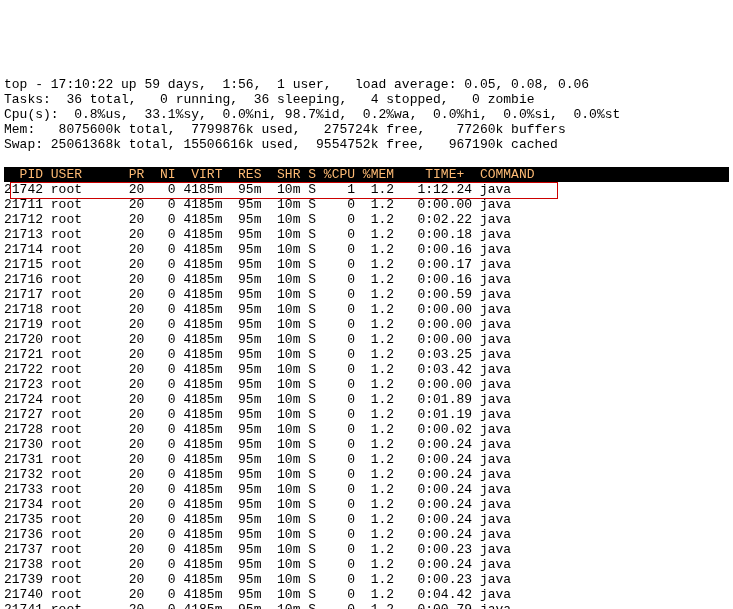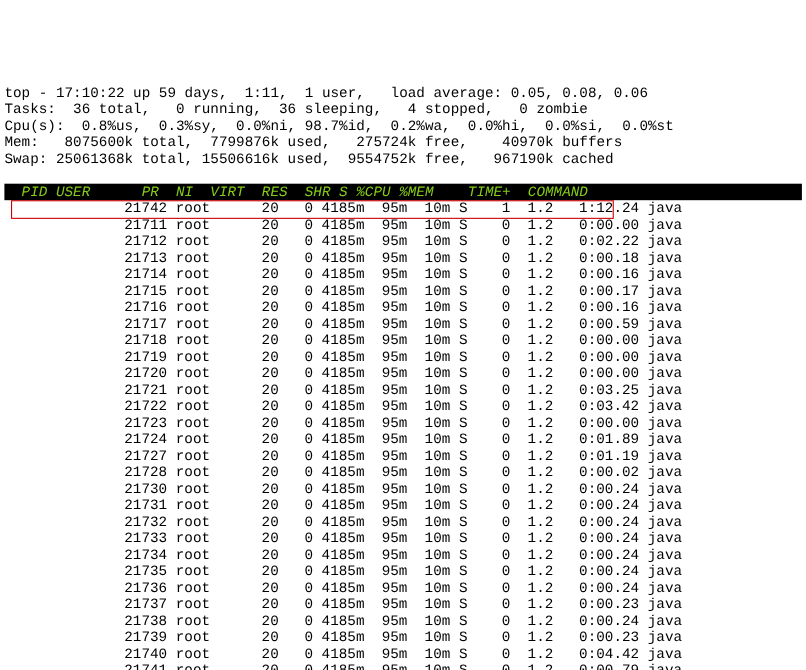--- a/index.html
+++ b/index.html
@@ -8,46 +8,45 @@
     font-size:13px;
     line-height:15px;
     white-space:pre;
     padding:2px 4px;
     width:733px;
     box-sizing:border-box;
   }
   .header{display:block;}
   .bar{
     background:#000;
-    color:#84cc16;
+    color:#fdba74;
     display:block;
-    font-style:italic;
   }
   .rows{display:block;}
-  .row{display:block;text-align:center;}
+  .row{display:block;}
   .row.hl{
     position:relative;
   }
   .row.hl::before{
     content:"";
     position:absolute;
     left:6px; top:0; width:546px; height:15px;
     border:1px solid #c00;
     pointer-events:none;
   }
   .cell{display:inline;}
 </style>
 </head>
 <body>
 
 
 
 <span class="header">
-<span>top - 17:10:22 up 59 days,  1:11,  1 user,   load average: 0.05, 0.08, 0.06</span>
+<span>top - 17:10:22 up 59 days,  1:56,  1 user,   load average: 0.05, 0.08, 0.06</span>
 <span>Tasks:  36 total,   0 running,  36 sleeping,   4 stopped,   0 zombie</span>
-<span>Cpu(s):  0.8%us,  0.3%sy,  0.0%ni, 98.7%id,  0.2%wa,  0.0%hi,  0.0%si,  0.0%st</span>
-<span>Mem:   8075600k total,  7799876k used,   275724k free,    40970k buffers</span>
+<span>Cpu(s):  0.8%us,  33.1%sy,  0.0%ni, 98.7%id,  0.2%wa,  0.0%hi,  0.0%si,  0.0%st</span>
+<span>Mem:   8075600k total,  7799876k used,   275724k free,    77260k buffers</span>
 <span>Swap: 25061368k total, 15506616k used,  9554752k free,   967190k cached</span>
 </span>
 <span class="bar">  PID USER      PR  NI  VIRT  RES  SHR S %CPU %MEM    TIME+  COMMAND         </span><span class="rows" id="rows"><span class="row hl"><span class="cell">21742 root      20   0 4185m  95m  10m S    1  1.2   1:12.24 java</span></span><span class="row"><span class="cell">21711 root      20   0 4185m  95m  10m S    0  1.2   0:00.00 java</span></span><span class="row"><span class="cell">21712 root      20   0 4185m  95m  10m S    0  1.2   0:02.22 java</span></span><span class="row"><span class="cell">21713 root      20   0 4185m  95m  10m S    0  1.2   0:00.18 java</span></span><span class="row"><span class="cell">21714 root      20   0 4185m  95m  10m S    0  1.2   0:00.16 java</span></span><span class="row"><span class="cell">21715 root      20   0 4185m  95m  10m S    0  1.2   0:00.17 java</span></span><span class="row"><span class="cell">21716 root      20   0 4185m  95m  10m S    0  1.2   0:00.16 java</span></span><span class="row"><span class="cell">21717 root      20   0 4185m  95m  10m S    0  1.2   0:00.59 java</span></span><span class="row"><span class="cell">21718 root      20   0 4185m  95m  10m S    0  1.2   0:00.00 java</span></span><span class="row"><span class="cell">21719 root      20   0 4185m  95m  10m S    0  1.2   0:00.00 java</span></span><span class="row"><span class="cell">21720 root      20   0 4185m  95m  10m S    0  1.2   0:00.00 java</span></span><span class="row"><span class="cell">21721 root      20   0 4185m  95m  10m S    0  1.2   0:03.25 java</span></span><span class="row"><span class="cell">21722 root      20   0 4185m  95m  10m S    0  1.2   0:03.42 java</span></span><span class="row"><span class="cell">21723 root      20   0 4185m  95m  10m S    0  1.2   0:00.00 java</span></span><span class="row"><span class="cell">21724 root      20   0 4185m  95m  10m S    0  1.2   0:01.89 java</span></span><span class="row"><span class="cell">21727 root      20   0 4185m  95m  10m S    0  1.2   0:01.19 java</span></span><span class="row"><span class="cell">21728 root      20   0 4185m  95m  10m S    0  1.2   0:00.02 java</span></span><span class="row"><span class="cell">21730 root      20   0 4185m  95m  10m S    0  1.2   0:00.24 java</span></span><span class="row"><span class="cell">21731 root      20   0 4185m  95m  10m S    0  1.2   0:00.24 java</span></span><span class="row"><span class="cell">21732 root      20   0 4185m  95m  10m S    0  1.2   0:00.24 java</span></span><span class="row"><span class="cell">21733 root      20   0 4185m  95m  10m S    0  1.2   0:00.24 java</span></span><span class="row"><span class="cell">21734 root      20   0 4185m  95m  10m S    0  1.2   0:00.24 java</span></span><span class="row"><span class="cell">21735 root      20   0 4185m  95m  10m S    0  1.2   0:00.24 java</span></span><span class="row"><span class="cell">21736 root      20   0 4185m  95m  10m S    0  1.2   0:00.24 java</span></span><span class="row"><span class="cell">21737 root      20   0 4185m  95m  10m S    0  1.2   0:00.23 java</span></span><span class="row"><span class="cell">21738 root      20   0 4185m  95m  10m S    0  1.2   0:00.24 java</span></span><span class="row"><span class="cell">21739 root      20   0 4185m  95m  10m S    0  1.2   0:00.23 java</span></span><span class="row"><span class="cell">21740 root      20   0 4185m  95m  10m S    0  1.2   0:04.42 java</span></span><span class="row"><span class="cell">21741 root      20   0 4185m  95m  10m S    0  1.2   0:00.79 java</span></span></span>
 
 
 
 
 </body></html>

